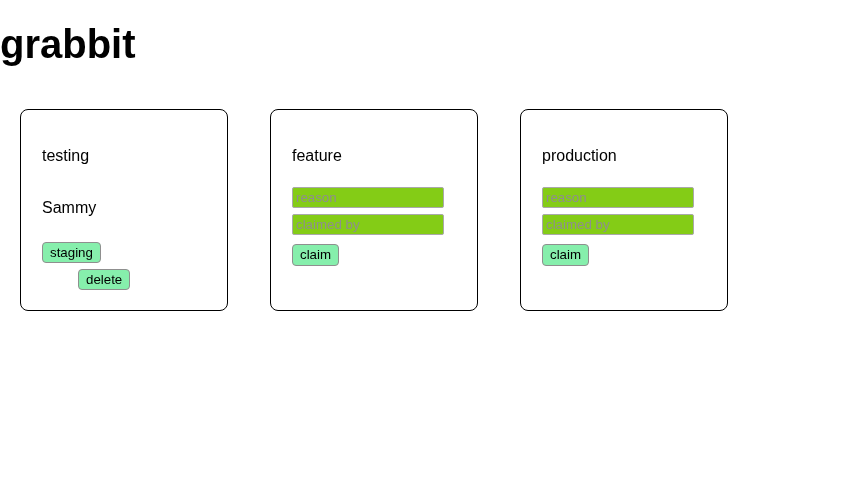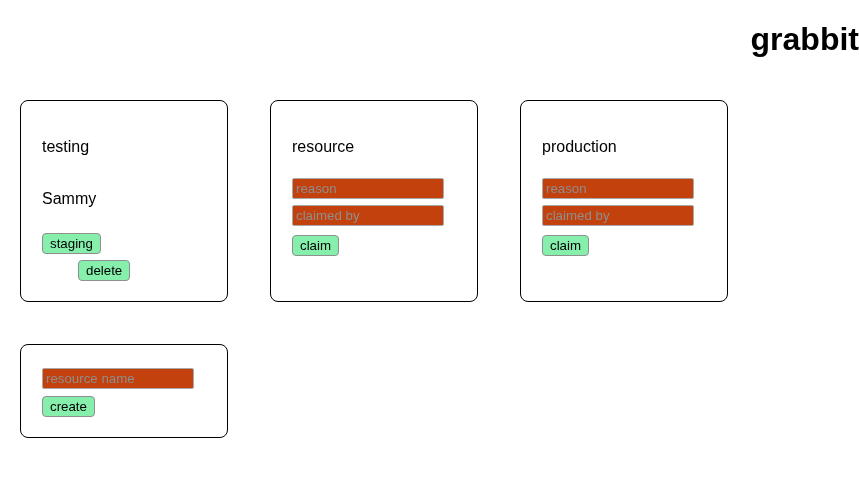--- a/index.html
+++ b/index.html
@@ -8,24 +8,24 @@
     padding: 0;
     background: #ffffff;
     width: 859px;
     height: 504px;
     font-family: "Liberation Sans", sans-serif;
     color: #000000;
     overflow: hidden;
   }
   h1.page-title {
     margin: 21px 0 0 0;
-    font-size: 32px;
+    font-size: 40px;
     font-weight: 700;
     line-height: 1.15;
-    text-align: right;
+    text-align: left;
   }
   .grid {
     display: flex;
     flex-wrap: wrap;
     align-items: stretch;
     gap: 42px;
     margin: 42px 20px 0 20px;
     width: 804px;
   }
   .card {
@@ -47,21 +47,21 @@
   .card input[type="text"] {
     display: block;
     width: 152px;
     font-family: "Liberation Sans", sans-serif;
     font-size: 13.3px;
     padding: 2px 3px;
     border: 1px solid #a9a9a9;
     border-radius: 2px;
     margin: 6px 0 0 0;
     color: #000000;
-    background: #c2410c;
+    background: #84cc16;
   }
   .card input[type="text"]::placeholder {
     color: #8e8e8e;
     opacity: 1;
   }
   .card input.first-input { margin-top: 5px; }
   button.btn {
     font-family: "Liberation Sans", sans-serif;
     font-size: 13.3px;
     color: #000000;
@@ -86,31 +86,27 @@
 <main class="grid">
 
   <section class="card">
     <p>testing</p>
     <p>Sammy</p>
     <button class="btn release-btn">staging</button>
     <button class="btn delete-btn">delete</button>
   </section>
 
   <section class="card">
-    <p>resource</p>
+    <p>feature</p>
     <input type="text" class="first-input" placeholder="reason" style="">
     <input type="text" placeholder="claimed by" style="">
     <button class="btn claim-btn">claim</button>
   </section>
 
   <section class="card">
     <p>production</p>
     <input type="text" class="first-input" placeholder="reason" style="">
     <input type="text" placeholder="claimed by" style="">
     <button class="btn claim-btn">claim</button>
   </section>
 
-  <section class="card create-card">
-    <input type="text" placeholder="resource name" style="">
-    <button class="btn create-btn">create</button>
-  </section>
 
 </main>
 
 </body></html>

